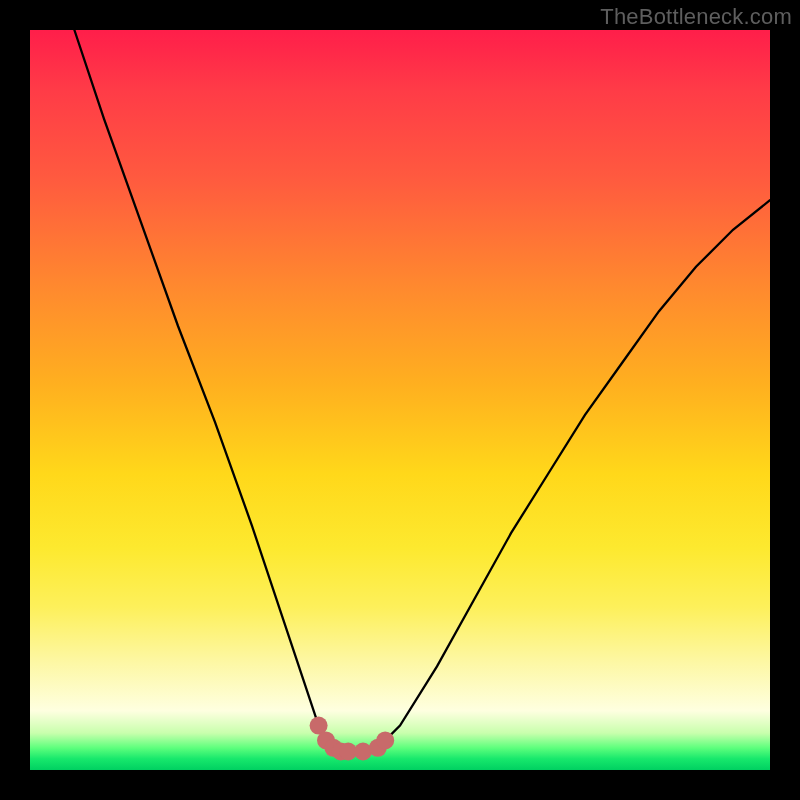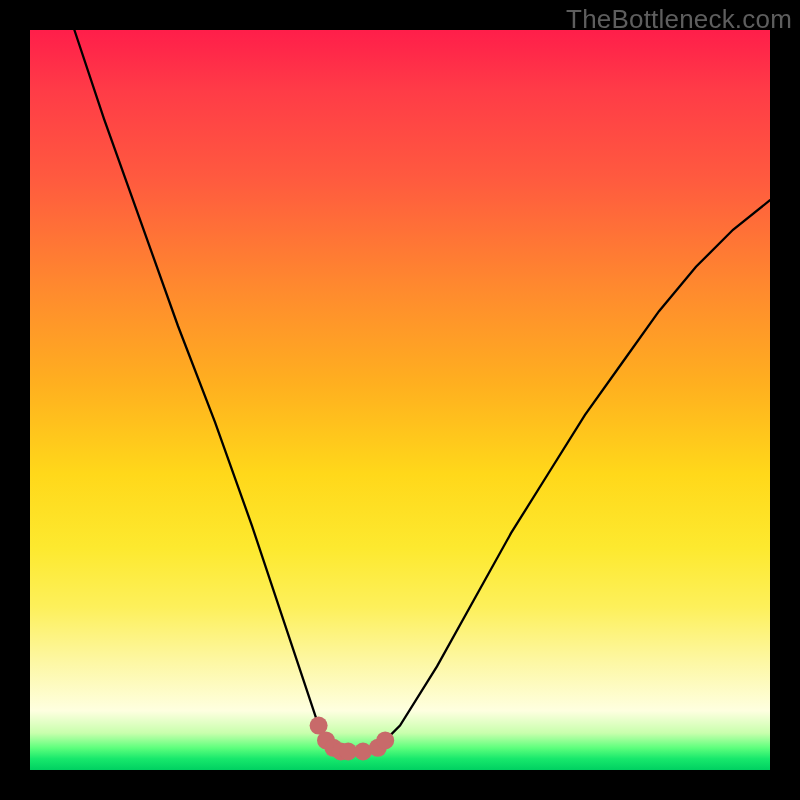--- a/index.html
+++ b/index.html
@@ -47,21 +47,21 @@
     left: 0; top: 0;
     width: 740px;
     height: 740px;
     overflow: visible;
   }
   .watermark {
     position: absolute;
     top: 4px;
     right: 8px;
     color: #5e5e5e;
-    font-size: 26px;
+    font-size: 22px;
     font-weight: 500;
     letter-spacing: 0.2px;
   }
 </style>
 </head>
 <body>
 
 <div class="frame">
   <div class="watermark">TheBottleneck.com</div>
   <div class="plot">

